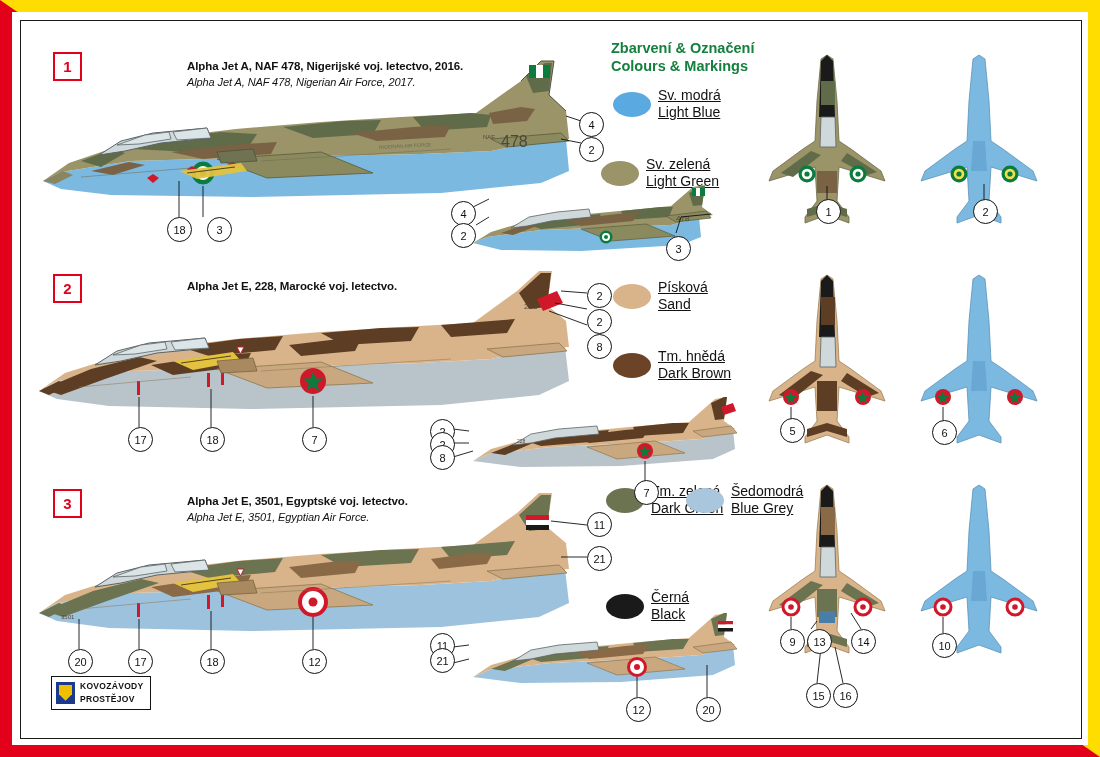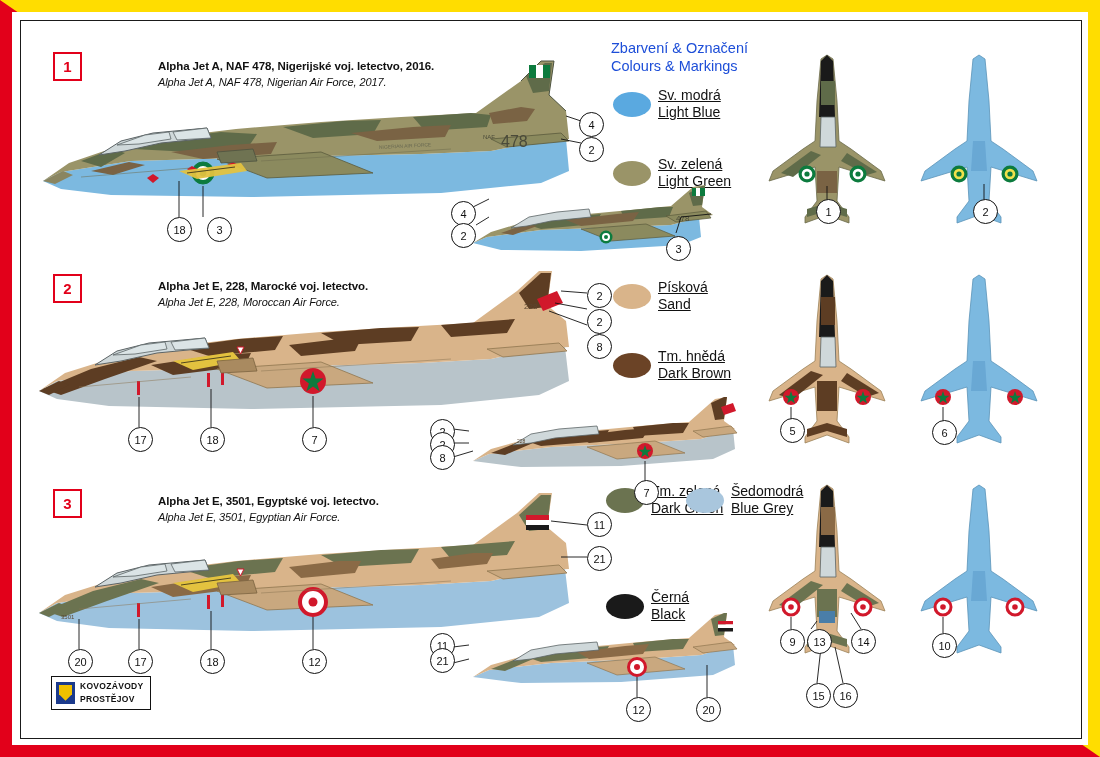--- a/index.html
+++ b/index.html
@@ -33,40 +33,40 @@
     border:1.5px solid #1a1a1a;
     background:#ffffff;
   }
   .canvas{
     position:absolute;left:21px;top:21px;width:1057px;height:714px;
     overflow:hidden;
   }
 
   
   .abs{position:absolute;}
-  .ttl{font-size:11.5px;font-weight:bold;color:#111;line-height:1.35;letter-spacing:-0.1px;}
+  .ttl{font-size:11.5px;font-weight:bold;color:#111;line-height:1.35;letter-spacing:-0.1px;margin-left:29px;}
   .ttl em{display:block;font-weight:normal;font-style:italic;font-size:11px;}
 
   
   .optbadge{
     width:25px;height:25px;border:2.5px solid #e2001a;
     display:flex;align-items:center;justify-content:center;
     font-weight:bold;font-size:15px;color:#e2001a;background:#fff;
   }
 
   
   .call{
     width:23px;height:23px;border-radius:50%;
     border:1.1px solid #111;background:#fff;
     display:flex;align-items:center;justify-content:center;
     font-size:11px;color:#111;font-family:"Liberation Sans",sans-serif;
   }
 
   
-  .keytitle{font-size:14.5px;font-weight:normal;color:#1d4ed8;line-height:1.25;}
+  .keytitle{font-size:14.5px;font-weight:bold;color:#15803d;line-height:1.25;}
   .keyitem{position:absolute;display:flex;align-items:center;gap:7px;}
   .swatch{width:38px;height:25px;border-radius:50%/50%;}
   .swtxt{font-size:14px;color:#111;line-height:1.22;text-decoration:underline;}
   .swtxt i{display:block;font-style:normal;}
 
   
   .logo{
     position:absolute;display:flex;align-items:center;gap:5px;
     border:1.4px solid #111;background:#fff;padding:3px 7px 3px 4px;
   }
@@ -90,21 +90,21 @@
       <div class="keytitle">Colours &amp; Markings</div>
     </div>
 
     <div class="keyitem" style="left:592px;top:66px;">
       <div class="swatch" style="background:#5aa9e0;"></div>
       <div class="swtxt">
         <i>Sv. modrá</i>
         <i>Light Blue</i>
       </div>
     </div>
-    <div class="keyitem" style="left:592px;top:135px;">
+    <div class="keyitem" style="left:580px;top:135px;">
       <div class="swatch" style="background:#9a9468;"></div>
       <div class="swtxt">
         <i>Sv. zelená</i>
         <i>Light Green</i>
       </div>
     </div>
     <div class="keyitem" style="left:592px;top:258px;">
       <div class="swatch" style="background:#d9b48a;"></div>
       <div class="swtxt">
         <i>Písková</i>
@@ -266,21 +266,20 @@
     <div class="call abs" style="left:186px;top:196px;">3</div>
     <div class="call abs" style="left:430px;top:180px;">4</div>
     <div class="call abs" style="left:430px;top:202px;">2</div>
     <div class="call abs" style="left:645px;top:215px;">3</div>
     <div class="call abs" style="left:795px;top:178px;">1</div>
     <div class="call abs" style="left:952px;top:178px;">2</div>
 
     <div class="optbadge abs" style="left:32px;top:253px;">2</div>
     <div class="ttl abs" style="left:137px;top:258px;width:330px;">
       <span>Alpha Jet E, 228, Marocké voj. letectvo.</span>
-      <em>Alpha Jet E, 228, Moroccan Air Force.</em>
     </div>
 
     <svg class="abs" style="left:0px;top:230px;" width="1057" height="250" viewBox="0 0 1057 250">
 
       <g>
         <path d="M18,140 L36,130 L110,120 L250,116 L400,112 L470,108 L516,98 L544,96 L548,130 L518,144 L420,154 L230,158 L88,155 L36,148 Z" fill="#b8c4ca"></path>
         <path d="M18,140 L44,122 L95,106 L140,97 L215,88 L300,81 L380,76 L452,72 L496,40 L518,20 L531,20 L526,54 L545,70 L548,96 L516,98 L470,108 L400,112 L250,116 L110,120 L36,130 Z" fill="#d9b48a"></path>
 
         <path d="M22,138 L70,118 L118,106 L136,110 L84,128 L40,144 Z" fill="#5d3d23"></path>
         <path d="M160,96 L218,88 L262,85 L254,99 L188,105 Z" fill="#5d3d23"></path>

